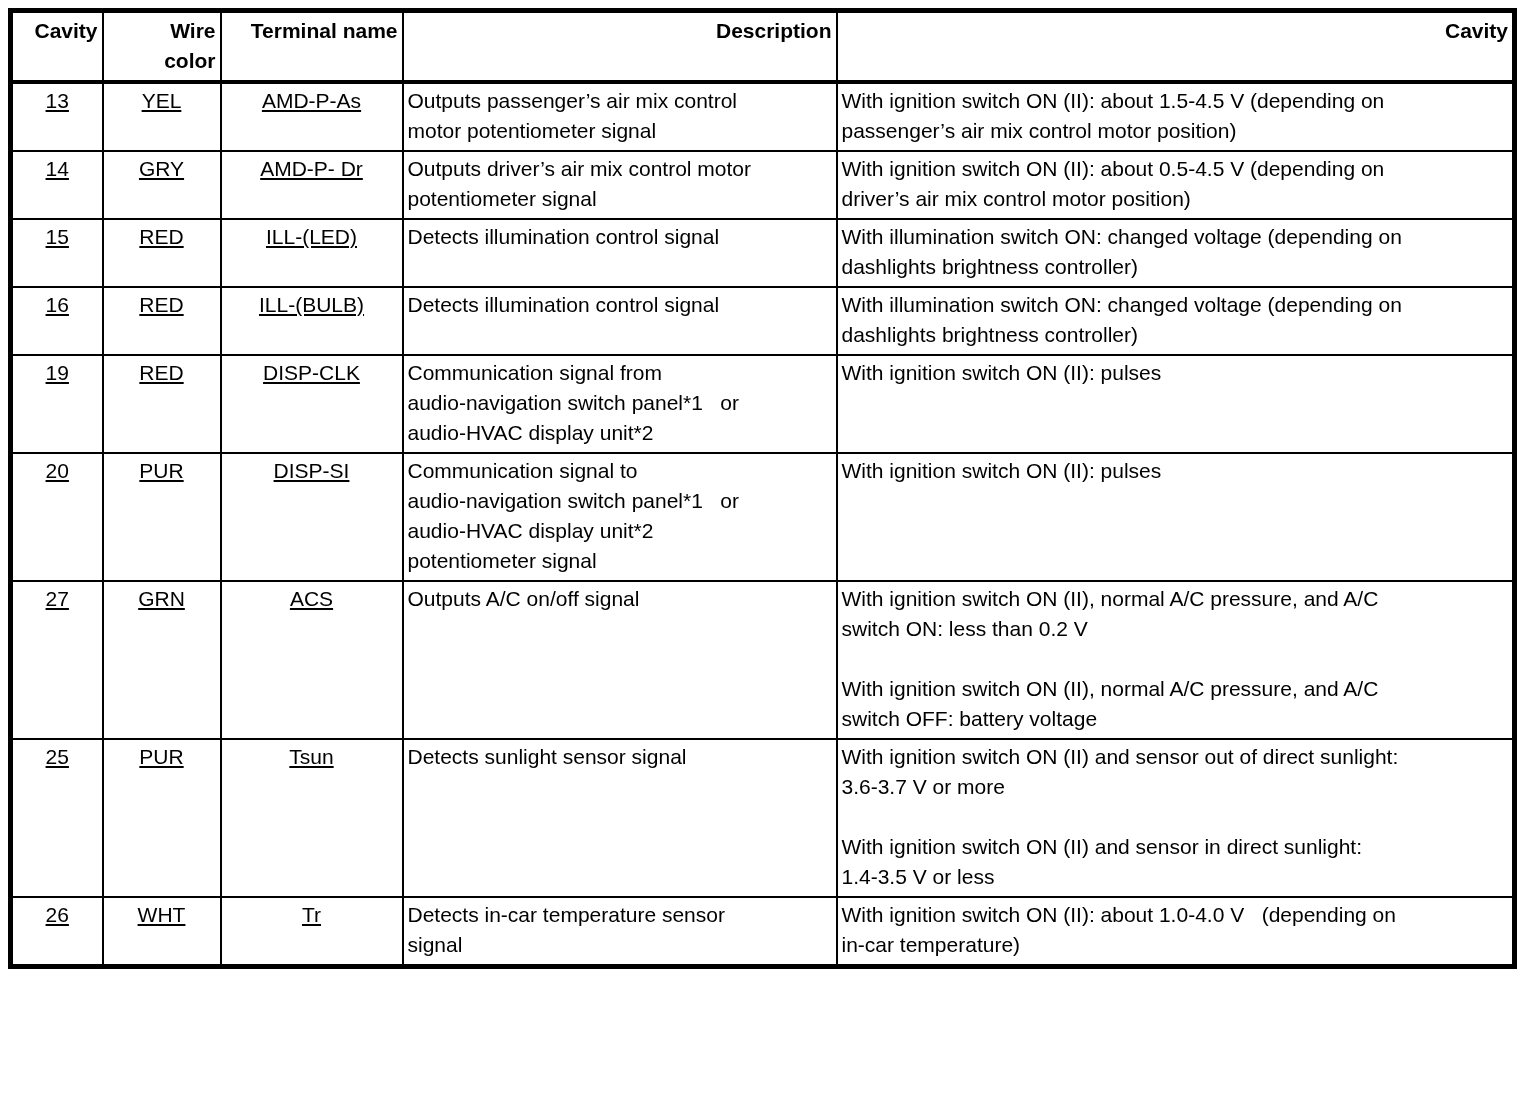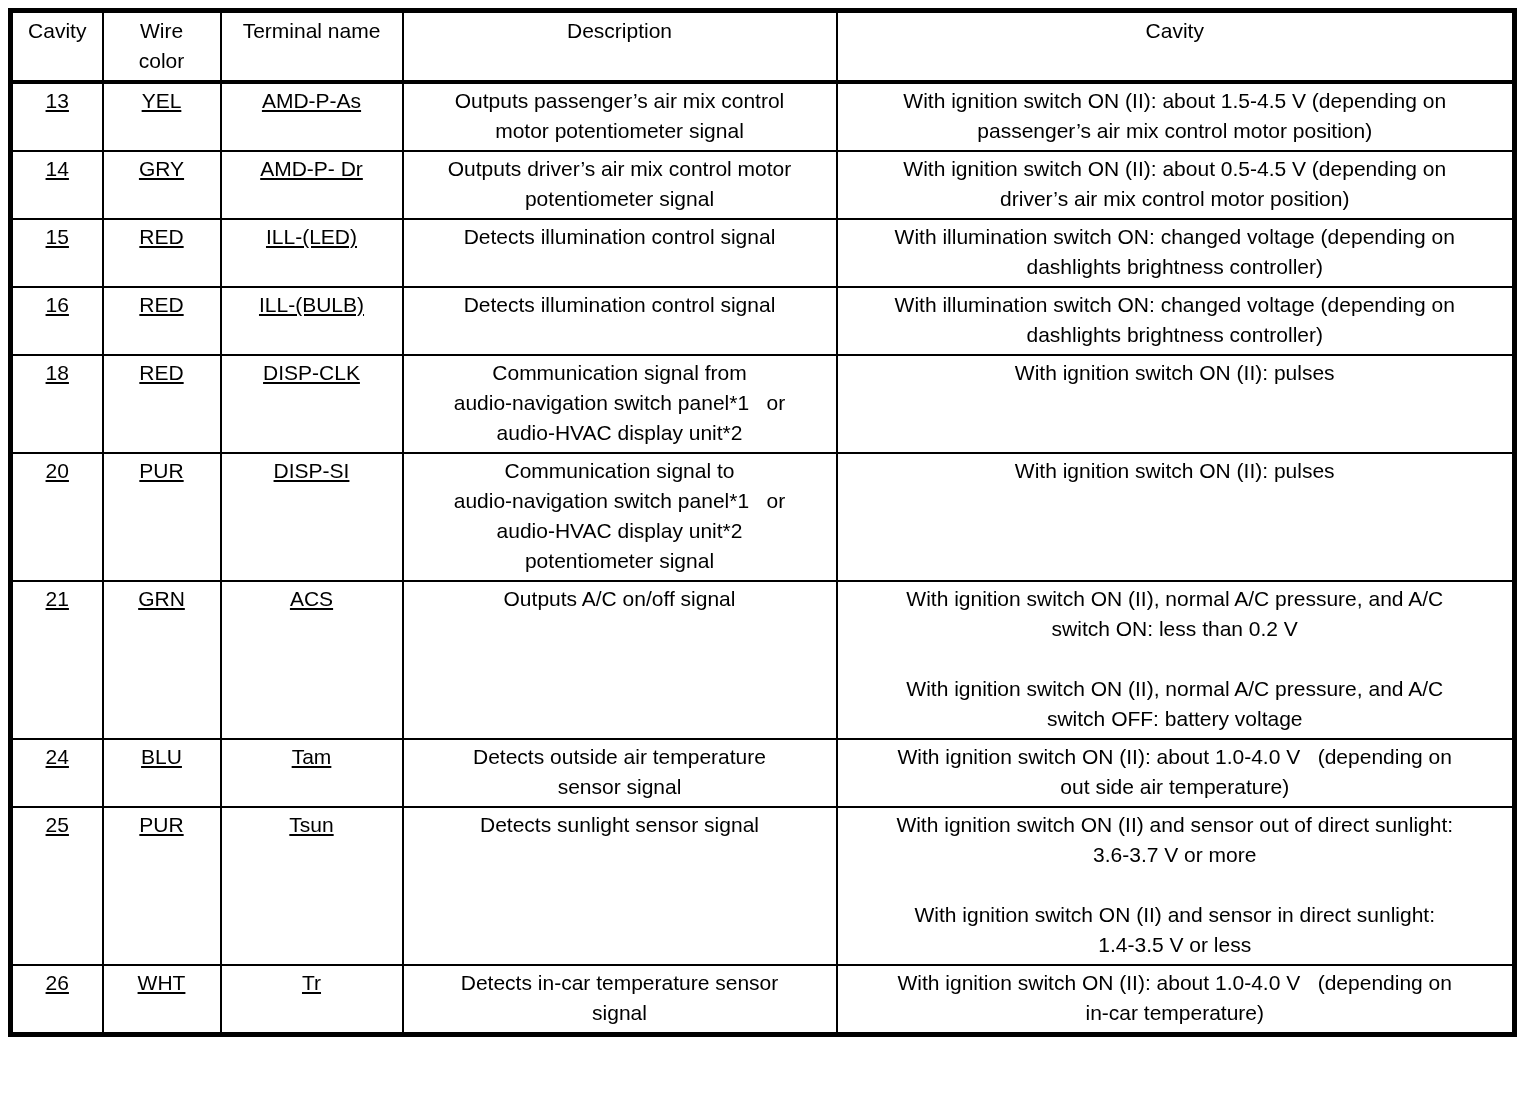--- a/index.html
+++ b/index.html
@@ -35,33 +35,33 @@
 
   th, td {
     border: 2px solid #000000;
     vertical-align: top;
     padding: 2px 4px 4px 4px;
     box-sizing: border-box;
     overflow: hidden;
   }
   thead th {
     border-bottom: 4px solid #000000;
-    font-weight: normal;
-    text-align: center;
+    font-weight: bold;
+    text-align: right;
     white-space: pre-wrap;
     padding-top: 3px;
     height: 64px;
   }
   td.center {
     text-align: center;
     white-space: pre-wrap;
     text-decoration: underline;
   }
   td.text {
-    text-align: center;
+    text-align: left;
     white-space: pre-wrap;
   }
 </style>
 </head>
 <body>
 
 <div class="page">
   <table class="terminal-table">
     <colgroup>
       <col class="c-cavity">
@@ -109,57 +109,48 @@
   </tr>
         <tr>
     <td class="center">16</td>
     <td class="center">RED</td>
     <td class="center">ILL-(BULB)</td>
     <td class="text">Detects illumination control signal</td>
     <td class="text">With illumination switch ON: changed voltage (depending on
 dashlights brightness controller)</td>
   </tr>
         <tr>
-    <td class="center">18</td>
+    <td class="center">19</td>
     <td class="center">RED</td>
     <td class="center">DISP-CLK</td>
     <td class="text">Communication signal from
 audio-navigation switch panel*1   or
 audio-HVAC display unit*2</td>
     <td class="text">With ignition switch ON (II): pulses</td>
   </tr>
         <tr>
     <td class="center">20</td>
     <td class="center">PUR</td>
     <td class="center">DISP-SI</td>
     <td class="text">Communication signal to
 audio-navigation switch panel*1   or
 audio-HVAC display unit*2
 potentiometer signal</td>
     <td class="text">With ignition switch ON (II): pulses</td>
   </tr>
         <tr>
-    <td class="center">21</td>
+    <td class="center">27</td>
     <td class="center">GRN</td>
     <td class="center">ACS</td>
     <td class="text">Outputs A/C on/off signal</td>
     <td class="text">With ignition switch ON (II), normal A/C pressure, and A/C
 switch ON: less than 0.2 V
 
 With ignition switch ON (II), normal A/C pressure, and A/C
 switch OFF: battery voltage</td>
-  </tr>
-        <tr>
-    <td class="center">24</td>
-    <td class="center">BLU</td>
-    <td class="center">Tam</td>
-    <td class="text">Detects outside air temperature
-sensor signal</td>
-    <td class="text">With ignition switch ON (II): about 1.0-4.0 V   (depending on
-out side air temperature)</td>
   </tr>
         <tr>
     <td class="center">25</td>
     <td class="center">PUR</td>
     <td class="center">Tsun</td>
     <td class="text">Detects sunlight sensor signal</td>
     <td class="text">With ignition switch ON (II) and sensor out of direct sunlight:
 3.6-3.7 V or more
 
 With ignition switch ON (II) and sensor in direct sunlight:

